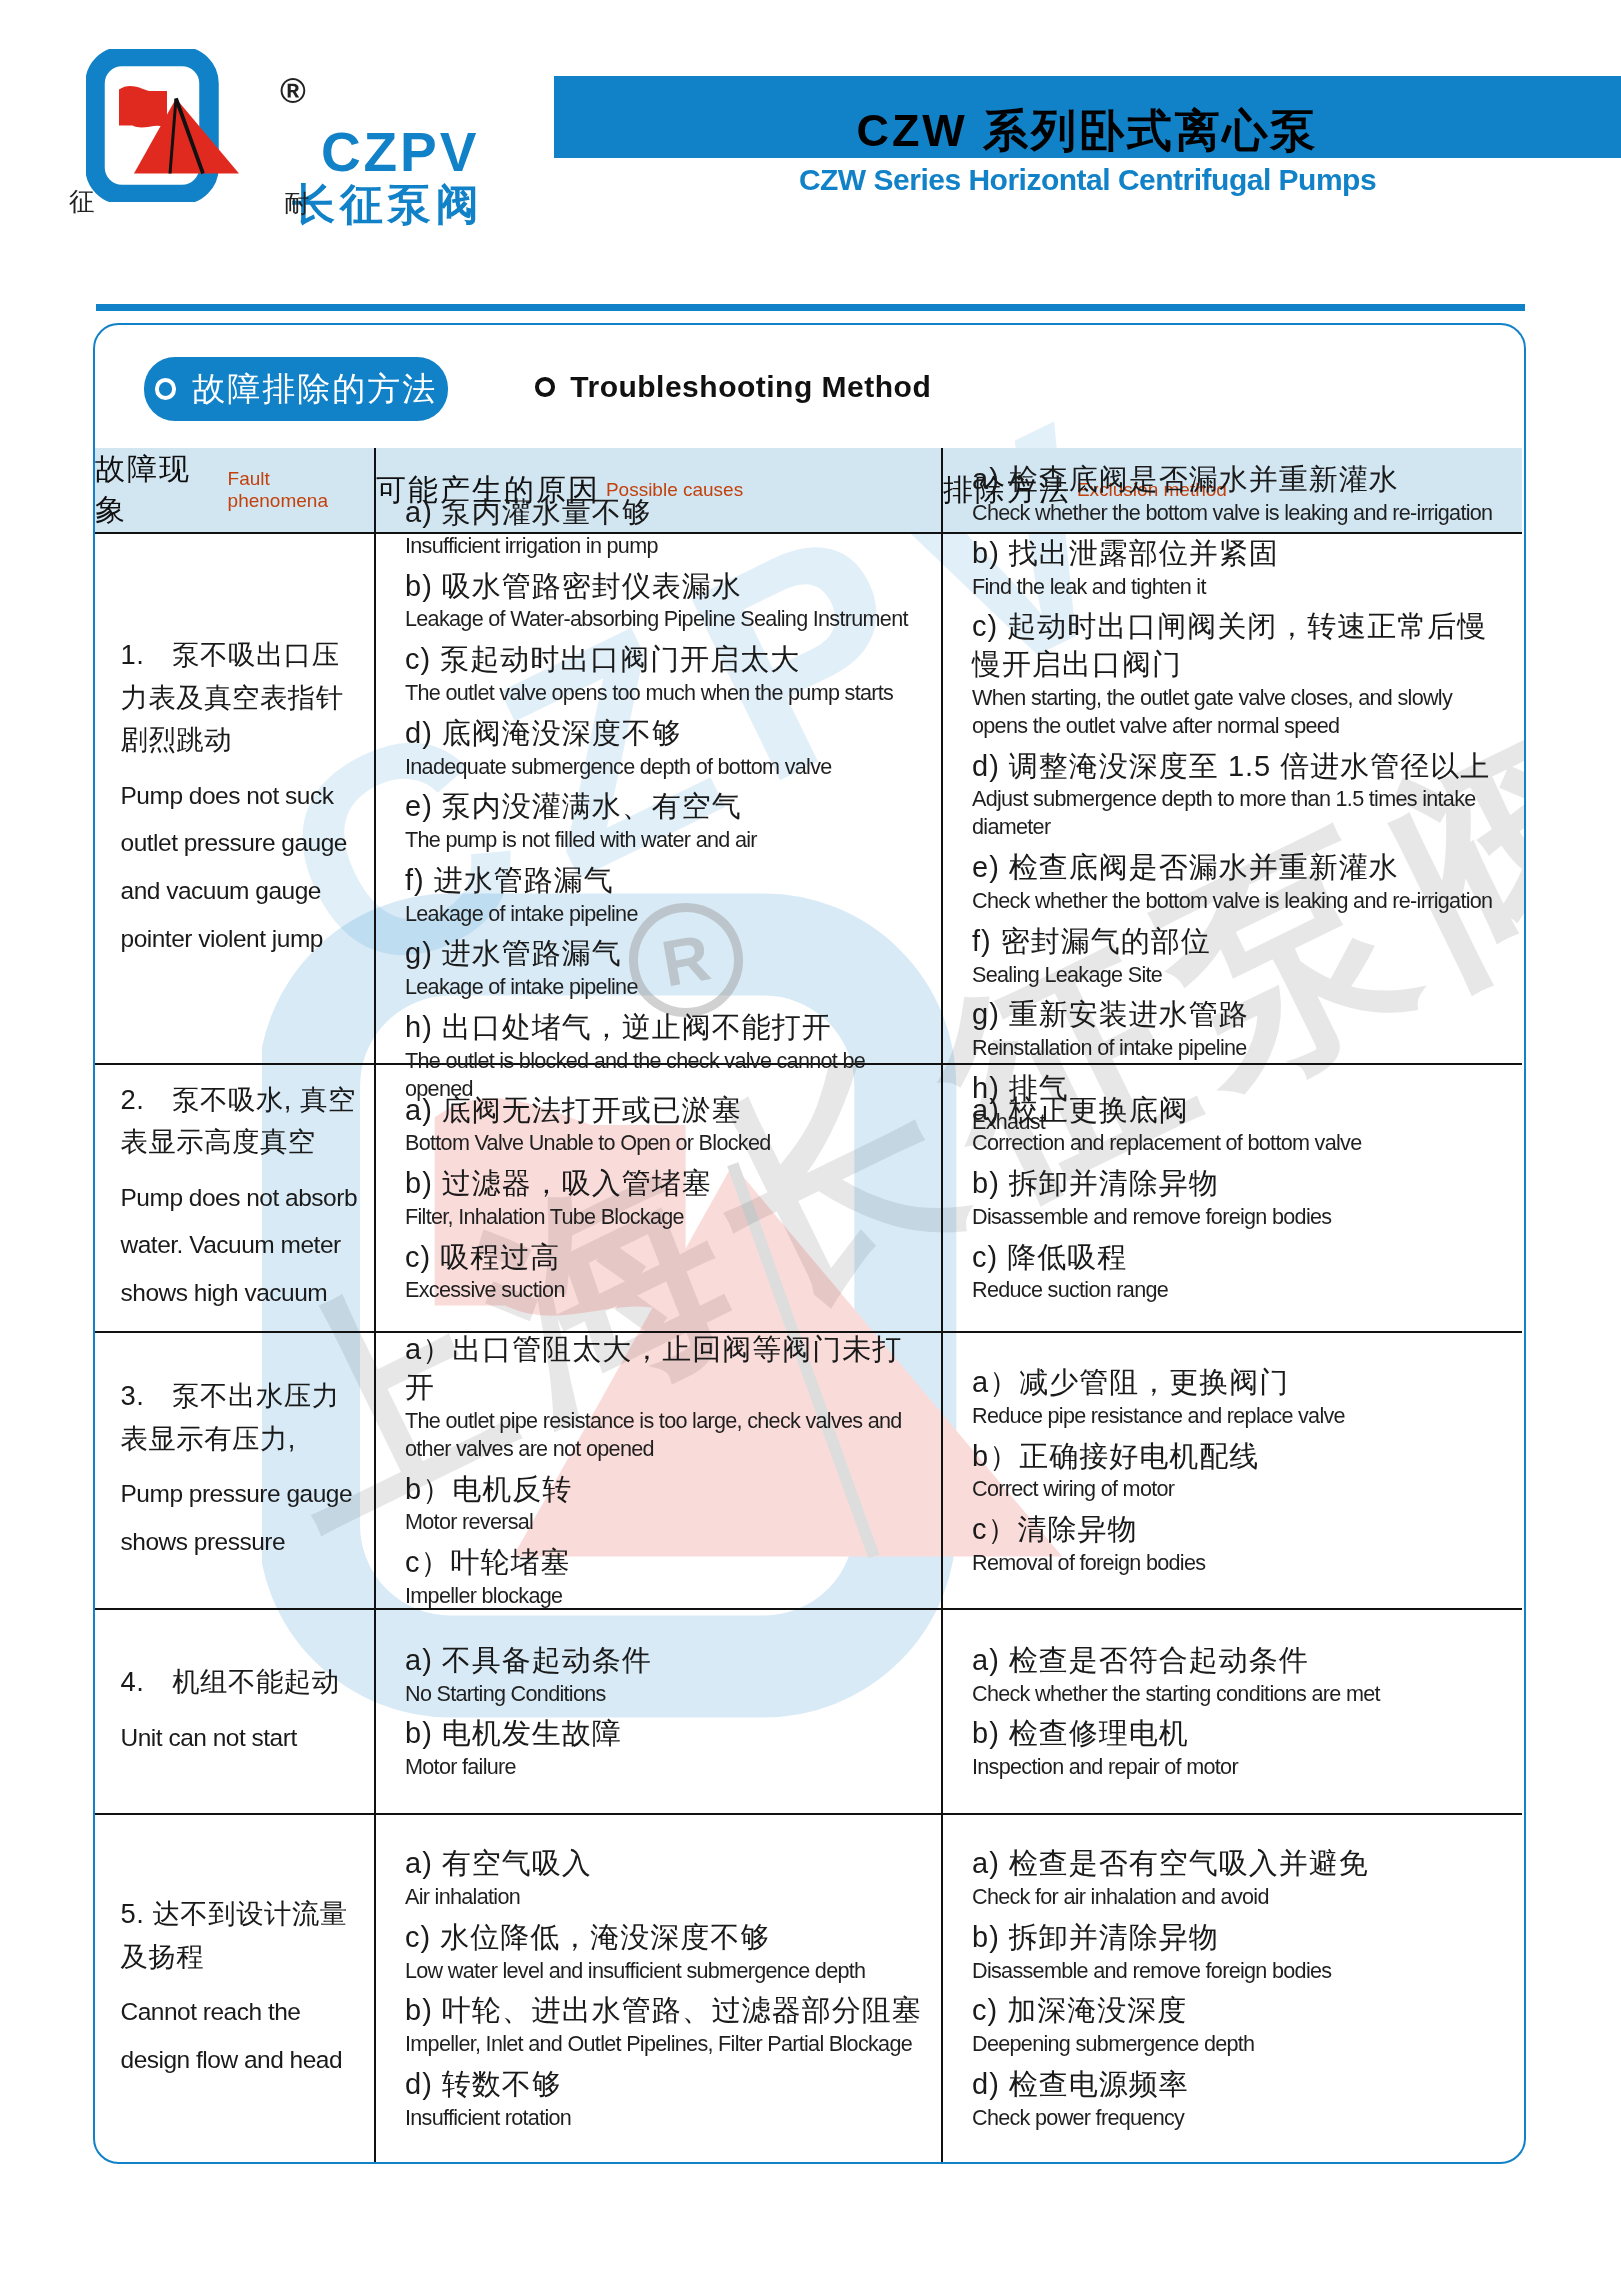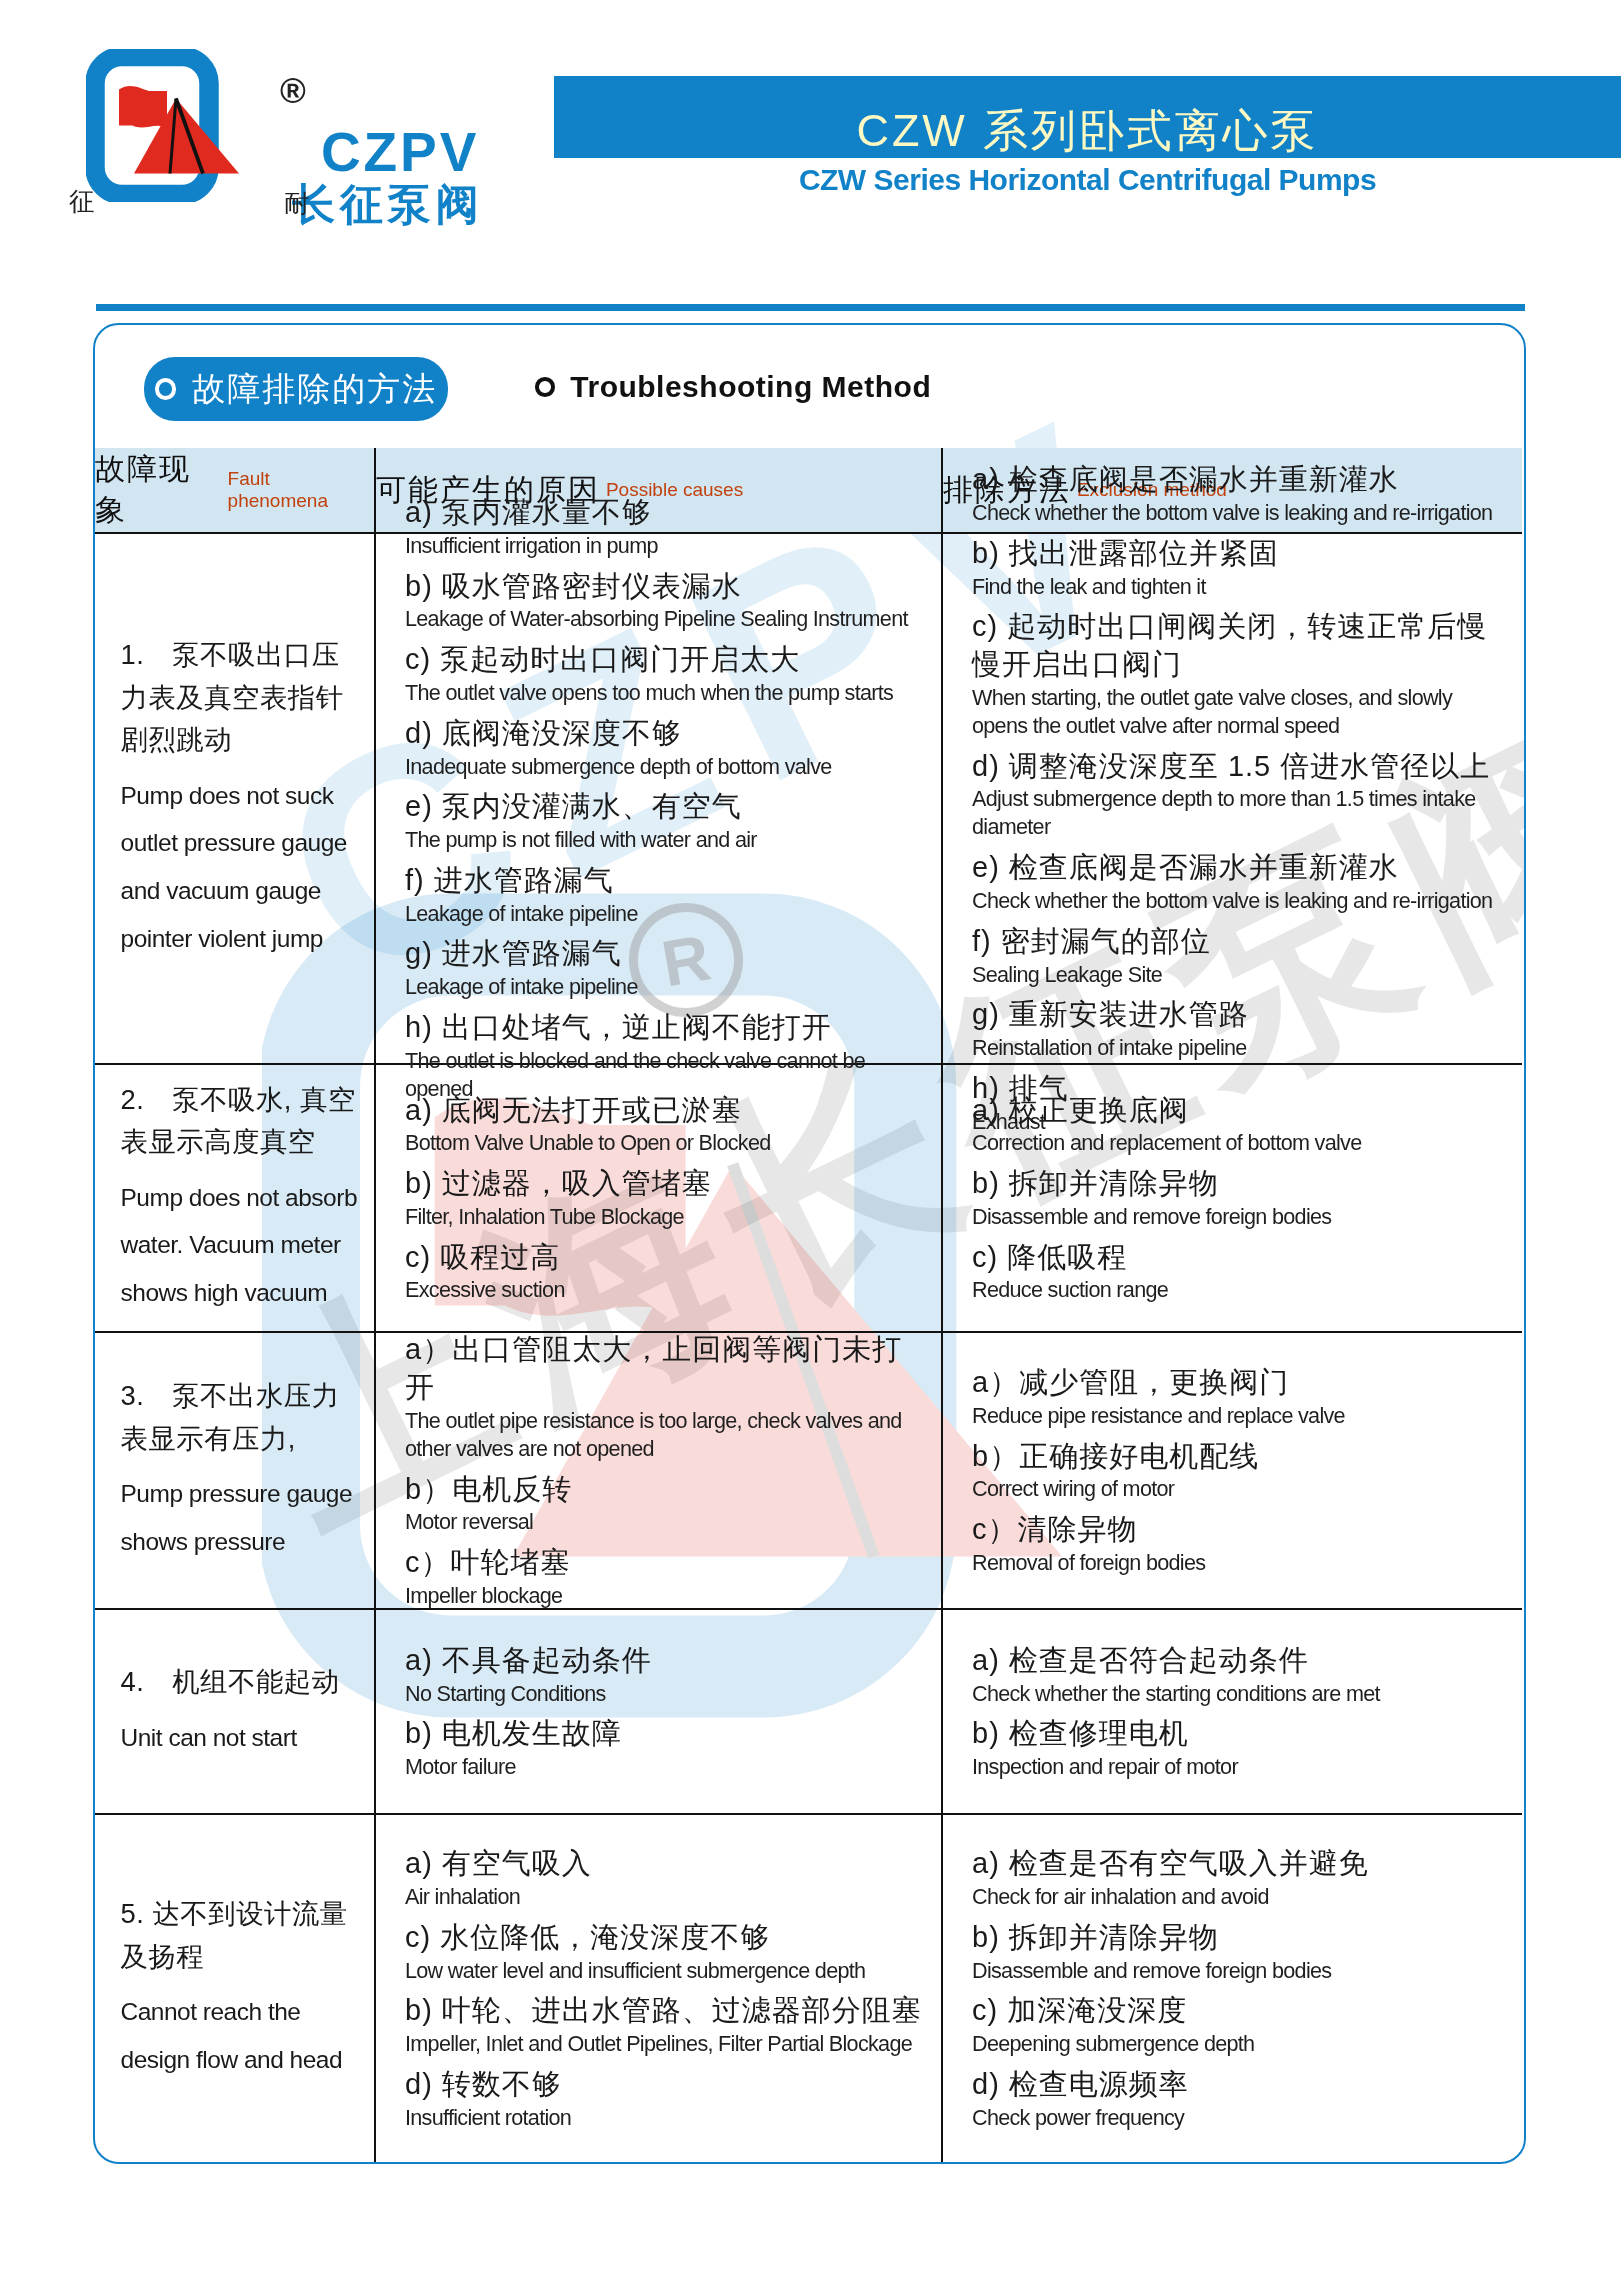--- a/index.html
+++ b/index.html
@@ -12,21 +12,21 @@
 
   .logo-svg { left:86px; top:49px; width:165px; height:153px; }
   .reg-mark { left:280px; top:71px; font-size:35px; font-weight:bold; color:#222; }
   .logo-czpv { left:321px; top:120px; font-size:55px; font-weight:bold; color:#1282c8; letter-spacing:2.9px; }
   .logo-cn  { left:292px; top:176px; font-size:43px; font-weight:bold; color:#1282c8; letter-spacing:4.9px; }
   .seal-left  { left:69px;  top:184px; font-size:25.5px; color:#222; }
   .seal-right { left:284px; top:186px; font-size:25.5px; color:#222; }
 
   .banner { left:554px; top:76px; width:1067px; height:82px; background:#1282c8;
     display:flex; align-items:center; justify-content:center; }
-  .banner-cn { color:#fef9c3; font-size:45px; font-weight:normal; letter-spacing:2.9px;margin-top:27px; }
+  .banner-cn { color:#000000; font-size:45px; font-weight:bold; letter-spacing:2.9px;margin-top:27px; }
   .banner-en { left:554px; top:163px; width:1067px; text-align:center;
     font-size:30px; font-weight:bold; color:#1282c8; letter-spacing:-0.5px; }
 
   .blue-rule { left:96px; top:304px; width:1429px; height:6.9px; background:#1282c8; }
 
   
   .container { left:93px; top:323px; width:1433px; height:1841px;
     border:2.9px solid #1282c8; border-radius:25.5px; overflow:hidden; background:#fff; }
 
   

